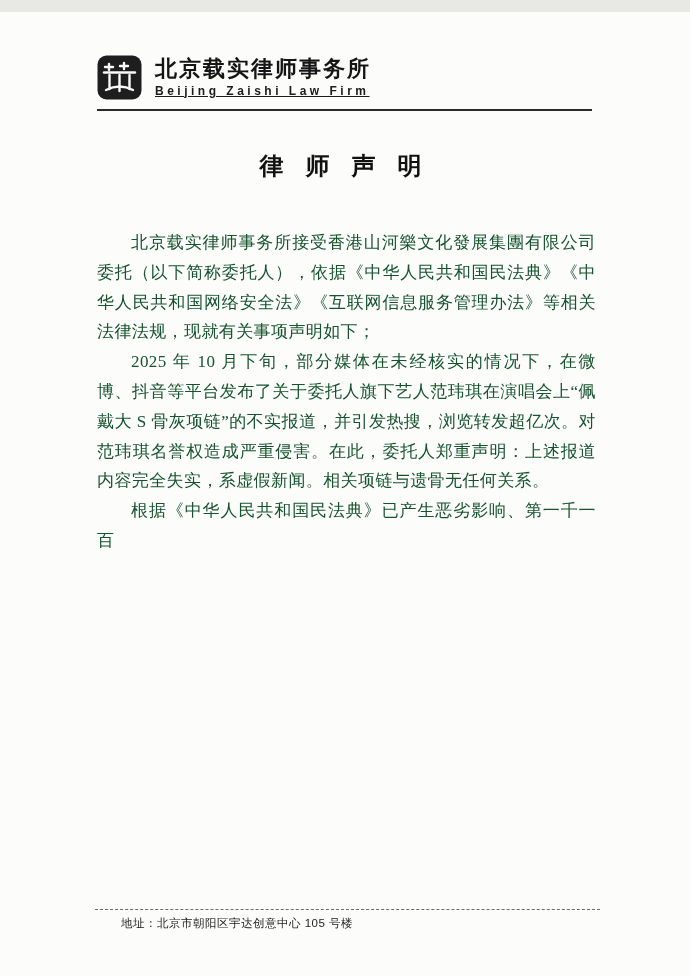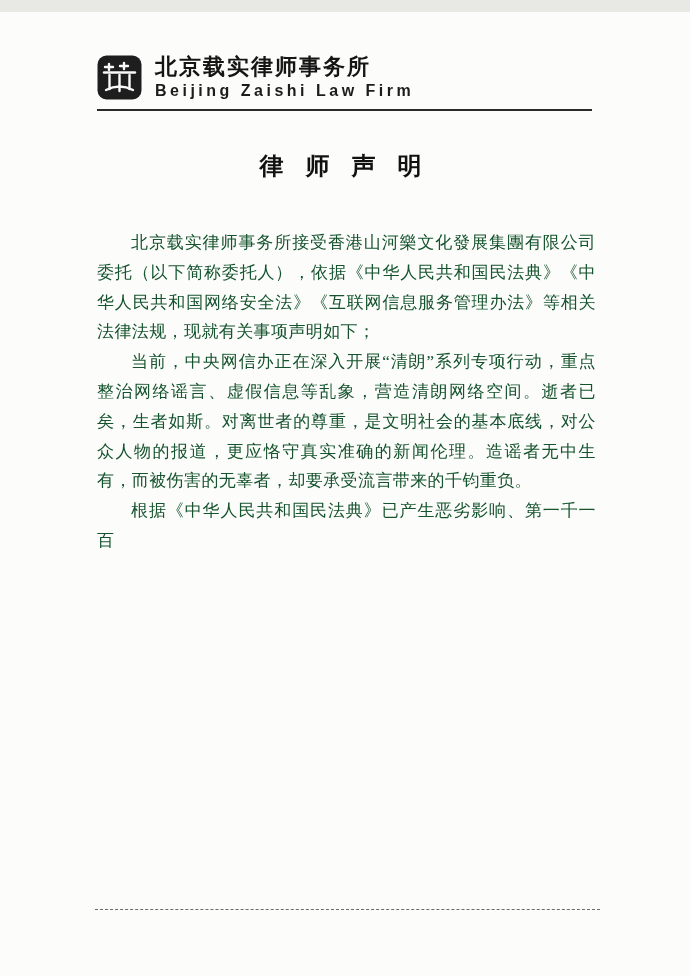--- a/index.html
+++ b/index.html
@@ -38,25 +38,26 @@
   }
   .firm-cn {
     font-size: 22px;
     font-weight: bold;
     letter-spacing: 2px;
     color: #151515;
     font-family: "Liberation Sans", "DejaVu Sans", sans-serif;
   }
   .firm-en {
     margin-top: 3px;
-    font-size: 16px;
+    font-size: 12px;
     font-weight: bold;
     letter-spacing: 3.5px;
     color: #1c1c1c;
     font-family: "Liberation Sans", "DejaVu Sans", sans-serif;
+    text-decoration: underline;
   }
   .header-rule {
     margin-top: 9px;
     border: none;
     border-top: 2px solid #2a2a2a;
     width: 495px;
   }
   
   .doc-title {
     position: absolute;
@@ -137,21 +138,22 @@
         <span class="firm-en">Beijing Zaishi Law Firm</span>
       </span>
     </div>
     <hr class="header-rule">
   </div>
 
   <h1 class="doc-title">律 师 声 明</h1>
 
   <div class="doc-body">
       <p>北京载实律师事务所接受香港山河樂文化發展集團有限公司委托（以下简称委托人），依据《中华人民共和国民法典》《中华人民共和国网络安全法》《互联网信息服务管理办法》等相关法律法规，现就有关事项声明如下；</p>
-      <p>当前，中央网信办正在深入开展“清朗”系列专项行动，重点整治网络谣言、虚假信息等乱象，营造清朗网络空间。逝者已矣，生者如斯。对离世者的尊重，是文明社会的基本底线，对公众人物的报道，更应恪守真实准确的新闻伦理。造谣者无中生有，而被伤害的无辜者，却要承受流言带来的千钧重负。</p>
+      <p>2025 年 10 月下旬，部分媒体在未经核实的情况下，在微博、抖音等平台发布了关于委托人旗下艺人范玮琪在演唱会上“佩戴大 S 骨灰项链”的不实报道，并引发热搜，浏览转发超亿次。对范玮琪名誉权造成严重侵害。在此，委托人郑重声明：上述报道内容完全失实，系虚假新闻。相关项链与遗骨无任何关系。</p>
       <p>根据《中华人民共和国民法典》已产生恶劣影响、第一千一百</p>
     </div>
 
   <div class="footer">
     <hr class="footer-rule">
+    <div class="footer-address">地址：北京市朝阳区宇达创意中心 105 号楼</div>
   </div>
 
 </div>
 
 </body></html>

